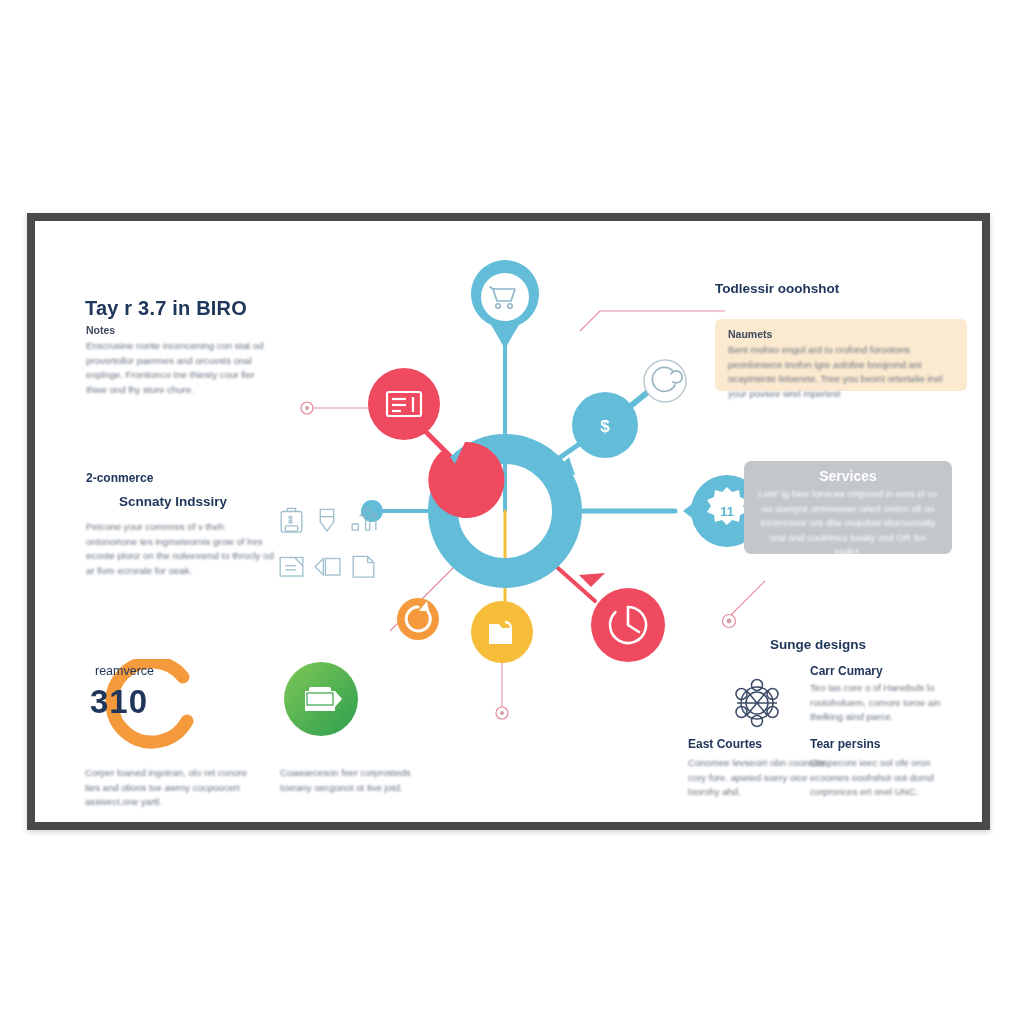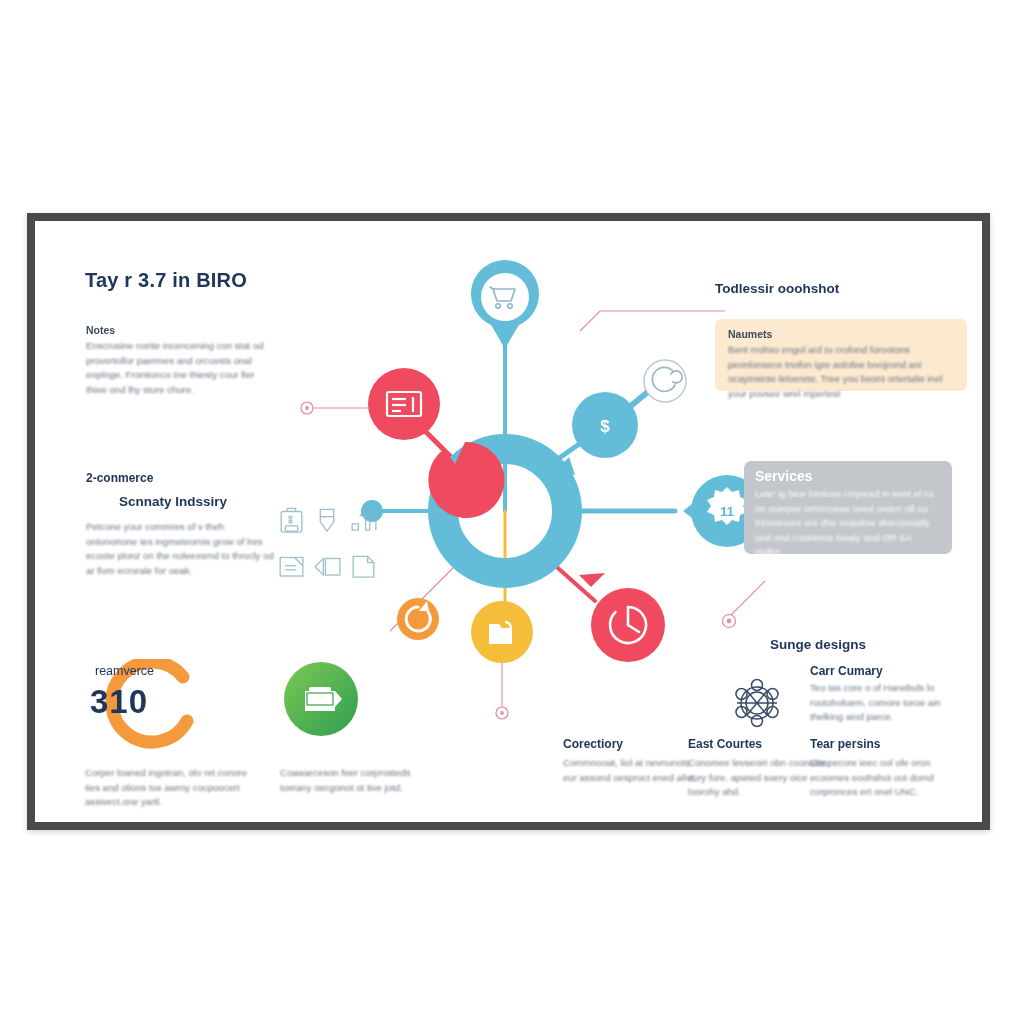--- a/index.html
+++ b/index.html
@@ -42,21 +42,21 @@
   .blur{
     font-size:9.6px;line-height:14.5px;color:#6b7683;
     filter:blur(.85px);
   }
   .blur-w{
     font-size:9.6px;line-height:14.5px;color:#ffffff;
     filter:blur(.85px);
   }
 
   
-  #left-title{position:absolute;left:50px;top:48px;}
+  #left-title{position:absolute;left:50px;top:76px;}
   #left-note-block{position:absolute;left:51px;top:103px;width:190px;}
   #left-note-block .blur-head{margin-bottom:3px;}
 
   #seg2-block{position:absolute;left:51px;top:250px;width:190px;}
   #seg2-block .h3{margin-bottom:9px;}
   #seg2-block .h2{margin-bottom:11px;margin-left:33px;}
 
   
   #line-icon-grid{
     position:absolute;left:240px;top:277px;
@@ -91,21 +91,21 @@
     background:#fbe9d0;border-radius:6px;
     padding:9px 13px;box-sizing:border-box;
   }
   #cream-card .blur-head{margin-bottom:3px;color:#3d4a5c;}
 
   #gray-card{
     position:absolute;left:709px;top:240px;
     width:208px;height:93px;
     background:#c3c7cb;border-radius:7px;
     padding:7px 11px;box-sizing:border-box;
-    text-align:left;
+    text-align:center;
   }
   #gray-card .card-title{
     font-size:14px;font-weight:bold;color:#ffffff;margin-bottom:3px;
   }
 
   #sunge-label{position:absolute;left:735px;top:416px;}
   #carr-block{position:absolute;left:775px;top:443px;width:160px;}
   #carr-block .h3{margin-bottom:3px;}
 
   #cog-icon{position:absolute;left:690px;top:450px;width:64px;height:64px;}
@@ -353,24 +353,20 @@
           <path d="M22,20 L42,44 M42,20 L22,44 M12,32 L52,32"></path>
         </g>
       </svg>
     </div>
 
     <div id="carr-block">
       <div class="h3">Carr Cumary</div>
       <div class="blur">Teo tas core o of Hanebuls lo rootoholuem, comore toroe ain thelking aind parce.</div>
     </div>
 
-    <div id="col-1" class="col-block">
-      <div class="h3">Corectiory</div>
-      <div class="blur">Commnooat, liol at nevnunots eur assond oesproct ened alivt.</div>
-    </div>
     <div id="col-2" class="col-block">
       <div class="h3">East Courtes</div>
       <div class="blur">Conomee levseoiri obn coonutte cory fore. apwied soery oice loorohy ahd.</div>
     </div>
     <div id="col-3" class="col-block">
       <div class="h3">Tear persins</div>
       <div class="blur">Coopecore ieec ool ofe oron ecoomes ooohshot oot domd corpronces ert onel UNC.</div>
     </div>
 
    </div>

